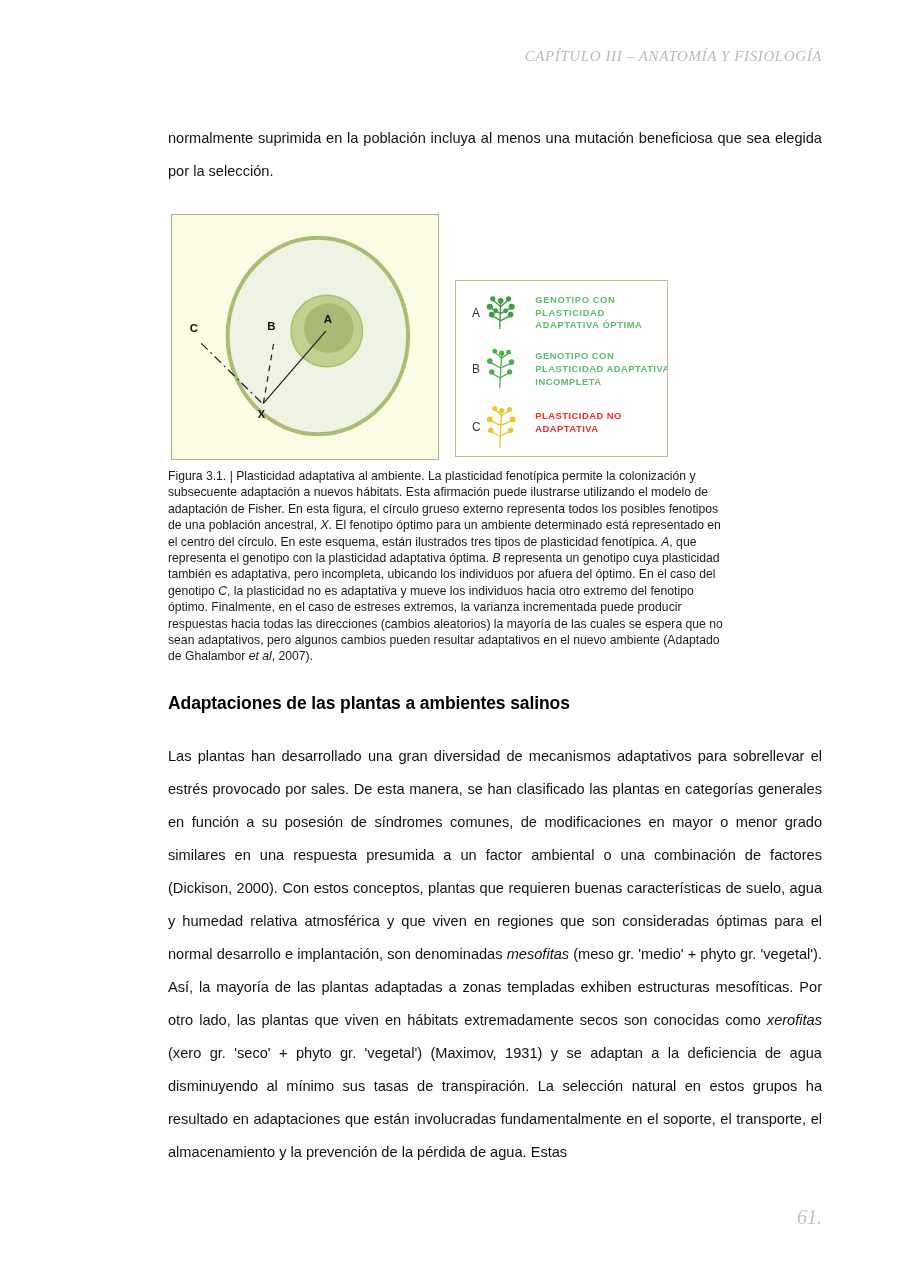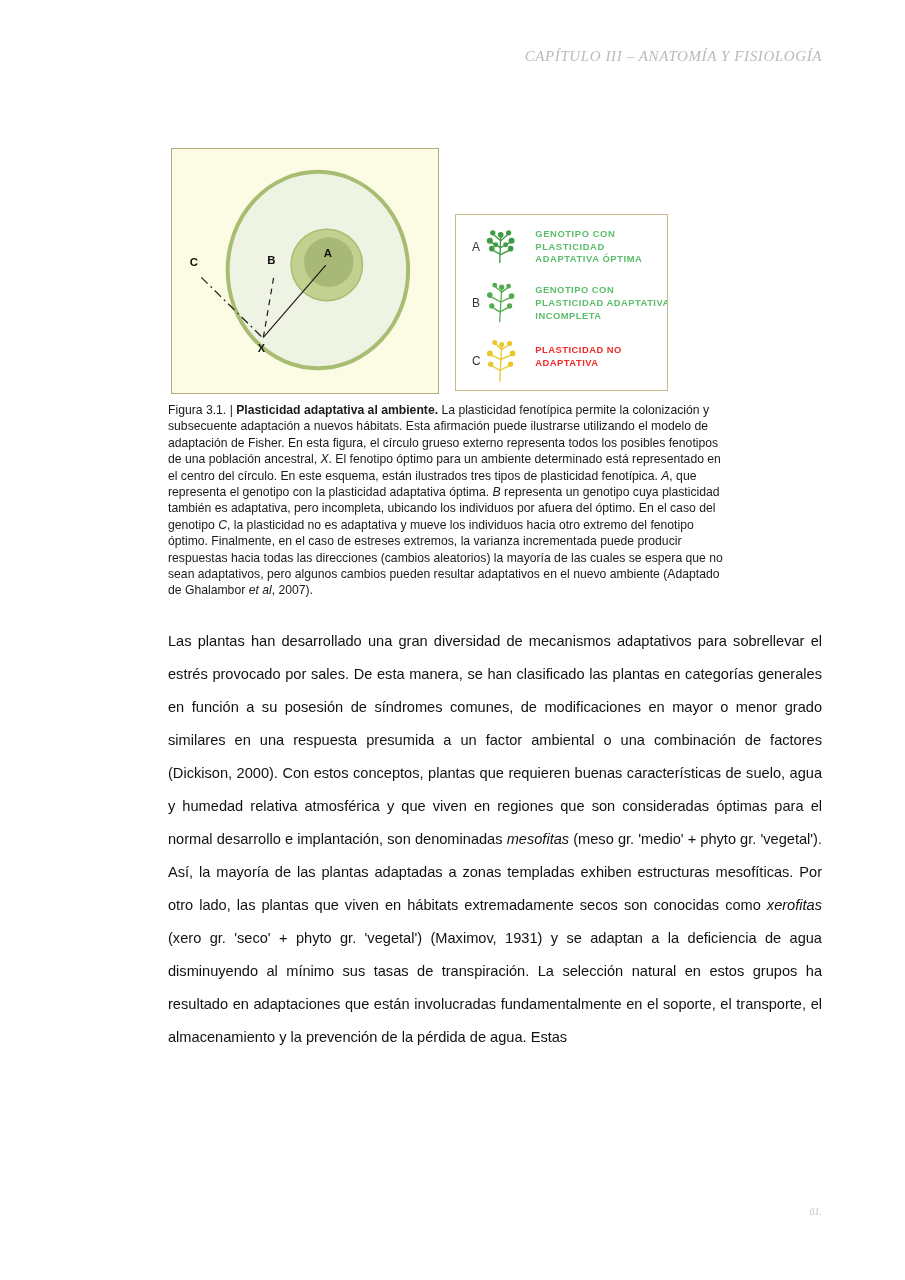--- a/index.html
+++ b/index.html
@@ -87,21 +87,21 @@
 
   
   .caption {
     margin-top: 8px;
     width: 562px;
     font-size: 12.2px;
     line-height: 16.4px;
     color: #1a1a1a;
     text-align: left;
   }
-  .caption b { font-weight: bold; }
+  .caption b { font-weight: normal; }
   .caption i { font-style: italic; }
 
   
   h2.section-heading {
     margin: 28px 0 0 0;
     font-size: 17.5px;
     font-weight: bold;
     letter-spacing: -0.1px;
     color: #000;
   }
@@ -110,33 +110,34 @@
 
   
   .page-number {
     position: absolute;
     left: 168px;
     top: 1206px;
     width: 654px;
     text-align: right;
     font-family: "Liberation Serif", serif;
     font-style: italic;
-    font-size: 10px;
+    font-size: 20px;
     color: #c2c2c2;
   }
 </style>
 </head>
 <body>
 
 <div class="page">
 
   <div class="running-header">CAPÍTULO III – ANATOMÍA Y FISIOLOGÍA</div>
 
   <div class="content">
 
+    <p class="body-text">normalmente suprimida en la población incluya al menos una mutación beneficiosa que sea elegida por la selección.</p>
 
     <div class="figure-block">
 
       <div class="fig-diagram">
         <svg class="fig-svg" viewBox="0 0 268 246" xmlns="http://www.w3.org/2000/svg">
 
           <ellipse cx="147" cy="122" rx="91" ry="99" fill="#eef3e4" stroke="#a8bd72" stroke-width="4"></ellipse>
 
           <circle cx="156" cy="117" rx="36" r="36" fill="#c3d08f" stroke="#a8bd72" stroke-width="1.5"></circle>
 
@@ -211,20 +212,21 @@
           <text x="80" y="153" font-family="Liberation Sans, sans-serif" font-size="9.5" font-weight="bold" letter-spacing="0.5" fill="#f22a2a">ADAPTATIVA</text>
         </svg>
       </div>
 
     </div>
 
     <div class="caption">
       <span>Figura 3.1. | </span><b>Plasticidad adaptativa al ambiente.</b><span> La plasticidad fenotípica permite la colonización y subsecuente adaptación a nuevos hábitats. Esta afirmación puede ilustrarse utilizando el modelo de adaptación de Fisher. En esta figura, el círculo grueso externo representa todos los posibles fenotipos de una población ancestral, </span><i>X</i><span>. El fenotipo óptimo para un ambiente determinado está representado en el centro del círculo. En este esquema, están ilustrados tres tipos de plasticidad fenotípica. </span><i>A</i><span>, que representa el genotipo con la plasticidad adaptativa óptima. </span><i>B</i><span> representa un genotipo cuya plasticidad también es adaptativa, pero incompleta, ubicando los individuos por afuera del óptimo. En el caso del genotipo </span><i>C</i><span>, la plasticidad no es adaptativa y mueve los individuos hacia otro extremo del fenotipo óptimo. Finalmente, en el caso de estreses extremos, la varianza incrementada puede producir respuestas hacia todas las direcciones (cambios aleatorios) la mayoría de las cuales se espera que no sean adaptativos, pero algunos cambios pueden resultar adaptativos en el nuevo ambiente (Adaptado de Ghalambor </span><i>et al</i><span>, 2007).</span>
     </div>
 
+    <h2 class="section-heading">Adaptaciones de las plantas a ambientes salinos</h2>
 
     <div class="para-gap"></div>
 
     <p class="body-text"><span>Las plantas han desarrollado una gran diversidad de mecanismos adaptativos para sobrellevar el estrés provocado por sales. De esta manera, se han clasificado las plantas en categorías generales en función a su posesión de síndromes comunes, de modificaciones en mayor o menor grado similares en una respuesta presumida a un factor ambiental o una combinación de factores (Dickison, 2000). Con estos conceptos, plantas que requieren buenas características de suelo, agua y humedad relativa atmosférica y que viven en regiones que son consideradas óptimas para el normal desarrollo e implantación, son denominadas </span><em>mesofitas</em><span> (meso gr. 'medio' + phyto gr. 'vegetal'). Así, la mayoría de las plantas adaptadas a zonas templadas exhiben estructuras mesofíticas. Por otro lado, las plantas que viven en hábitats extremadamente secos son conocidas como </span><em>xerofitas</em><span> (xero gr. 'seco' + phyto gr. 'vegetal') (Maximov, 1931) y se adaptan a la deficiencia de agua disminuyendo al mínimo sus tasas de transpiración. La selección natural en estos grupos ha resultado en adaptaciones que están involucradas fundamentalmente en el soporte, el transporte, el almacenamiento y la prevención de la pérdida de agua. Estas</span></p>
 
   </div>
 
   <div class="page-number">61.</div>
 
 </div>

